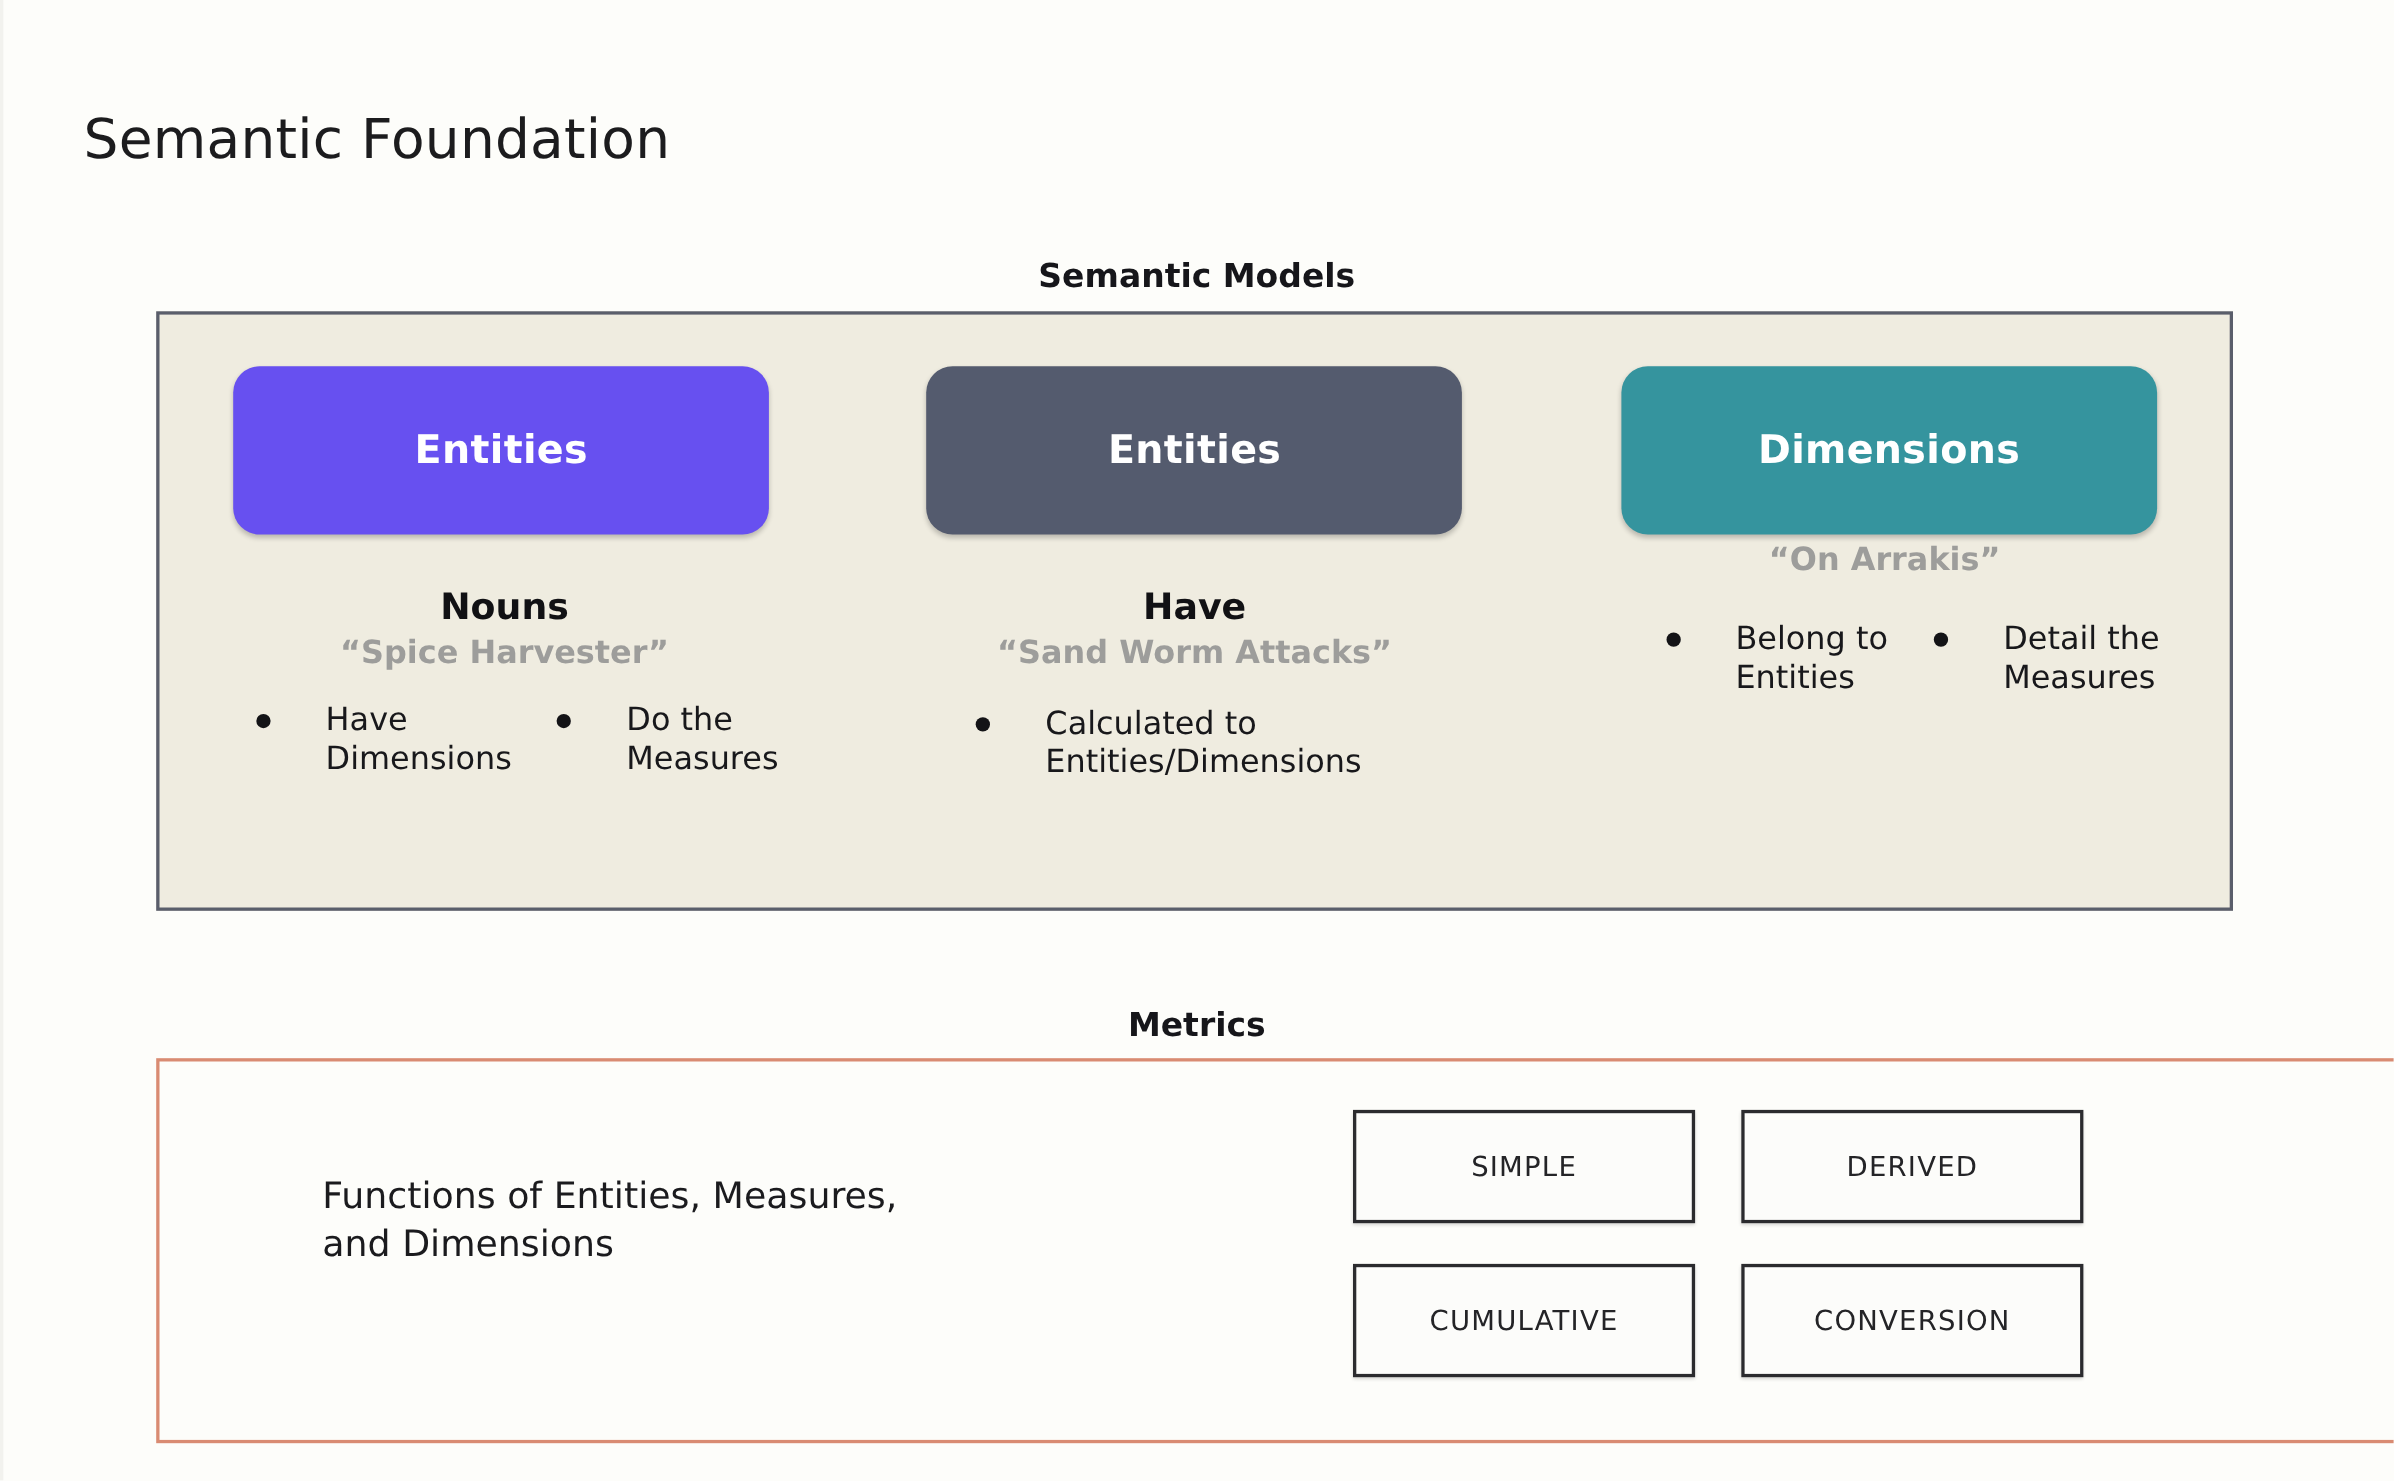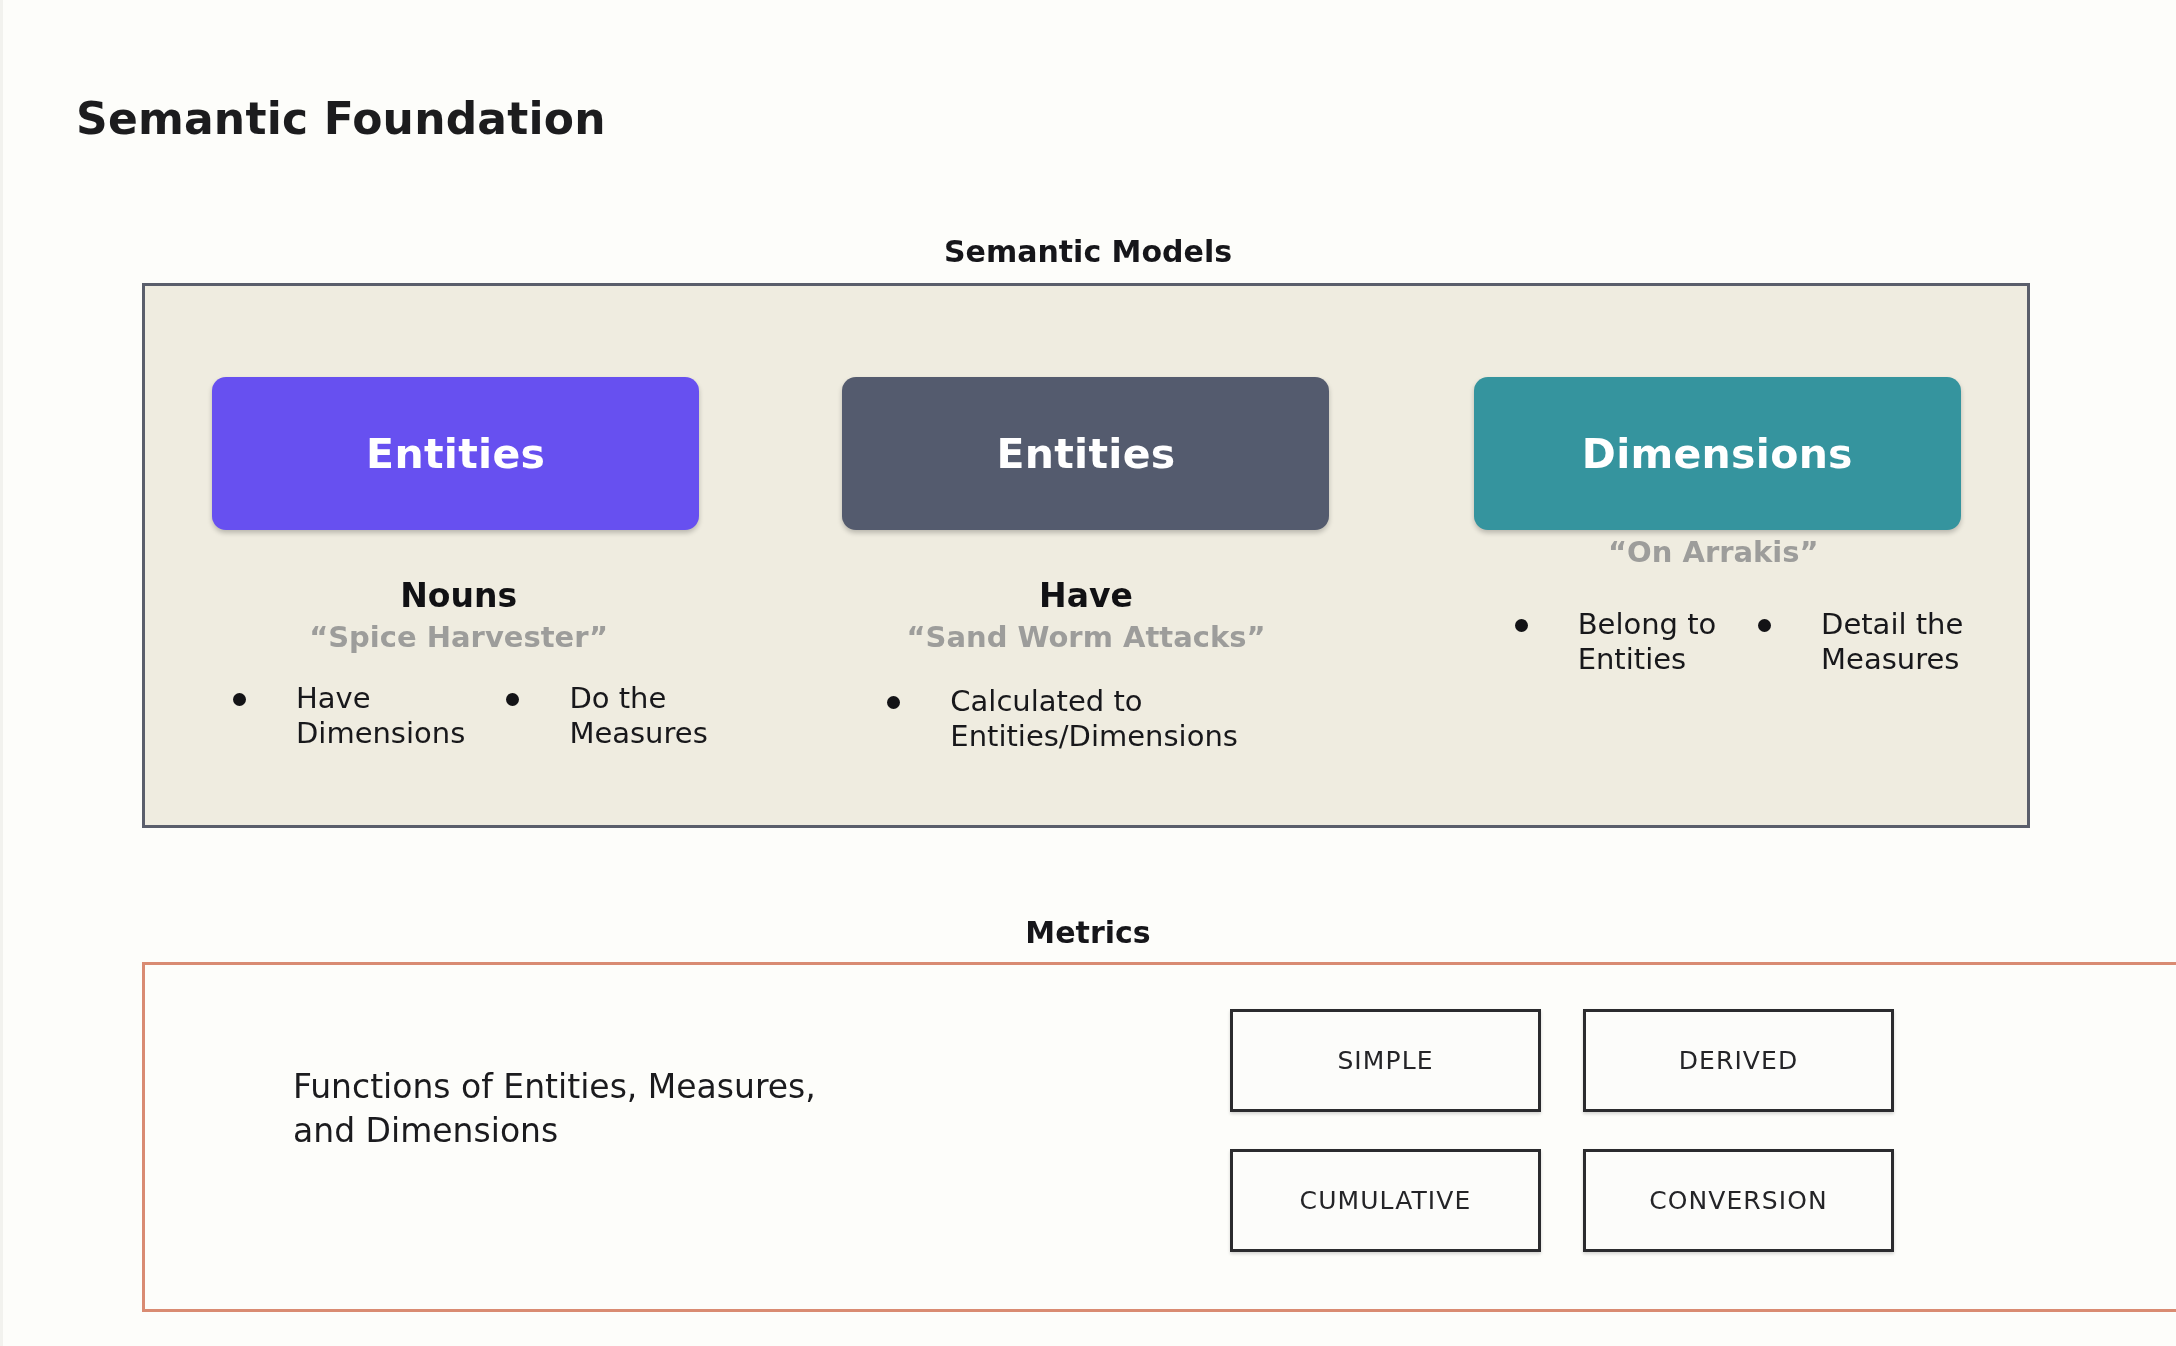--- a/index.html
+++ b/index.html
@@ -23,22 +23,22 @@
     width: 3px;
     height: 1346px;
     background: #f2f2ee;
   }
 
   
   .page-title {
     position: absolute;
     left: 76px;
     top: 66px;
-    font-size: 44px;
-    font-weight: 700;
+    font-size: 50px;
+    font-weight: 400;
     letter-spacing: 0.2px;
     color: #1c1c1e;
     line-height: 1.1;
     white-space: nowrap;
     text-align: center;
   }
 
   
   .section-caption {
     position: absolute;
@@ -71,31 +71,30 @@
     flex: 1 1 0;
     display: flex;
     flex-direction: column;
     align-items: center;
     padding-top: 47px;
   }
 
   .model-chip {
     width: 487px;
     height: 153px;
-    border-radius: 14px;
+    border-radius: 24px;
     display: flex;
     align-items: center;
     justify-content: center;
     color: #ffffff;
-    font-size: 41px;
+    font-size: 36px;
     font-weight: 700;
     letter-spacing: 0.3px;
     box-shadow: 0 3px 5px rgba(0,0,0,0.22);
     box-sizing: border-box;
-    margin-top: 44px;
   }
   .model-col:nth-child(1) .model-chip { margin-left: -6px; }
   .model-col:nth-child(3) .model-chip { margin-left: 8px; }
 
   .pos-title {
     margin-top: 46px;
     font-size: 33px;
     font-weight: 700;
     color: #111114;
     white-space: nowrap;

